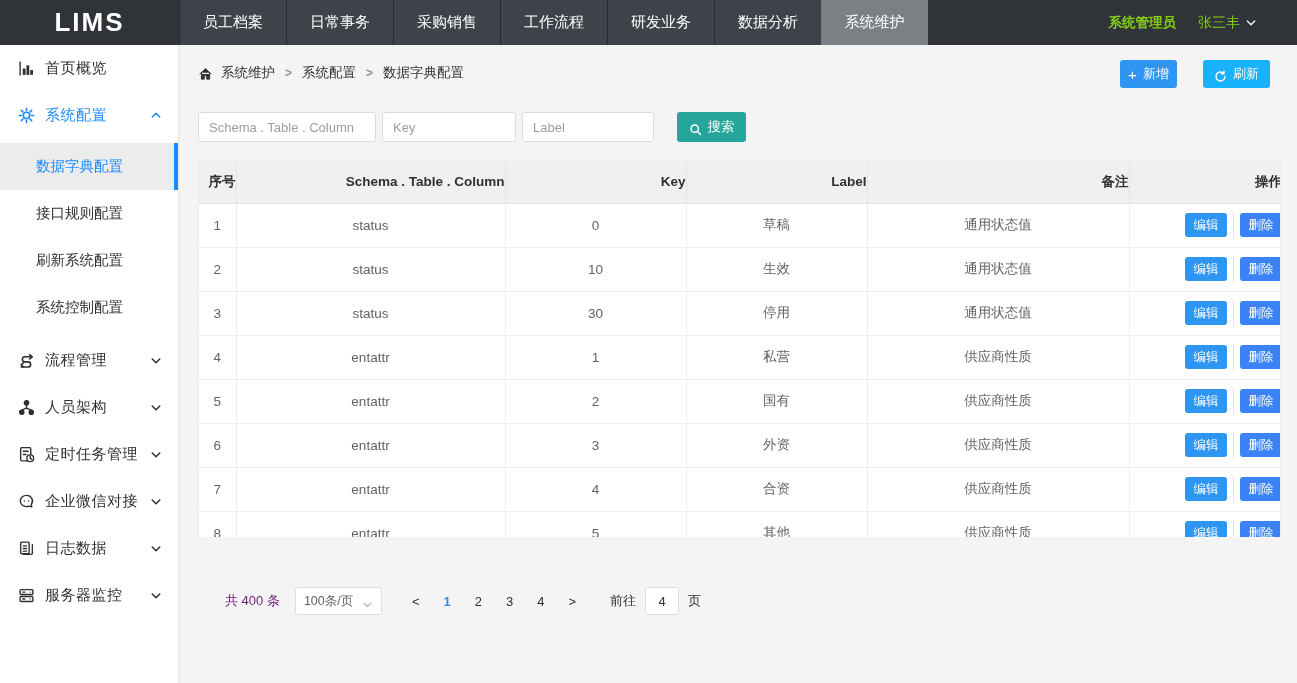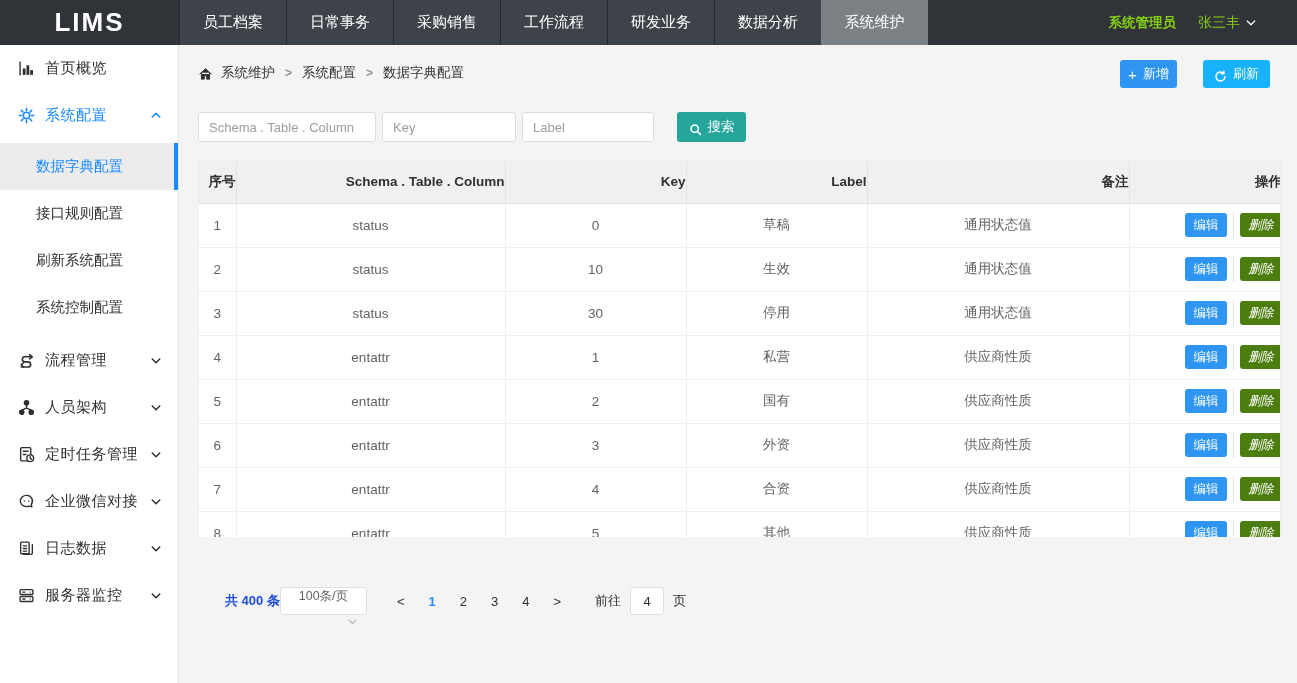--- a/index.html
+++ b/index.html
@@ -76,30 +76,30 @@
     color:#303133; border-right:1px solid #e3e3e3; border-bottom:1px solid #e3e3e3;
     text-align:right; }
   th:last-child { border-right:none; }
   td { height:43px; font-size:13.5px; color:#606266; text-align:center;
     background:#fff; border-right:1px solid #ebeef5; border-bottom:1px solid #ebeef5; }
   td:last-child { border-right:none; }
   .op-cell { display:flex; align-items:center; justify-content:flex-end; height:43px; }
   .btn-mini { width:42px; height:24px; border:none; border-radius:3px; color:#fff;
     font-size:12.5px; cursor:pointer; font-family:inherit; }
   .btn-edit { background:#2e95f2; }
-  .btn-del  { background:#4d7c0f;font-style:italic; }
+  .btn-del  { background:#3b82f6; }
   .op-sep { width:1px; height:26px; background:#dfe1e6; margin:0 6px; }
 
   
   .pager { position:absolute; left:45px; top:542px; display:flex; align-items:center;
     font-size:13px; color:#606266; }
-  .pg-total { color:#1d4ed8;font-weight:bold; }
+  .pg-total { margin-right:15px; color:#701a75; }
   .pg-size { width:87px; height:28px; border:1px solid #dcdfe6; border-radius:3px;
     background:#fff; display:flex; align-items:center; padding:0 8px; gap:8px;
-    font-size:12.5px; color:#606266; cursor:pointer; margin-right:18px;flex-direction:column; }
+    font-size:12.5px; color:#606266; cursor:pointer; margin-right:18px; }
   .pg-size .chev { margin-left:auto; display:flex; }
   .pg-arrow { padding:0 12px; cursor:pointer; color:#303133; font-size:13px; }
   .pg-num { padding:0 12px; cursor:pointer; color:#303133; }
   .pg-num.active { color:#2d8cf0; font-weight:bold; cursor:default; }
   .pg-goto { display:flex; align-items:center; gap:9px; margin-left:22px; color:#303133; }
   .pg-goto input { width:34px; height:28px; border:1px solid #dcdfe6; border-radius:3px;
     text-align:center; font-size:13px; color:#303133; outline:none; font-family:inherit; }
 </style>
 </head>
 <body>

